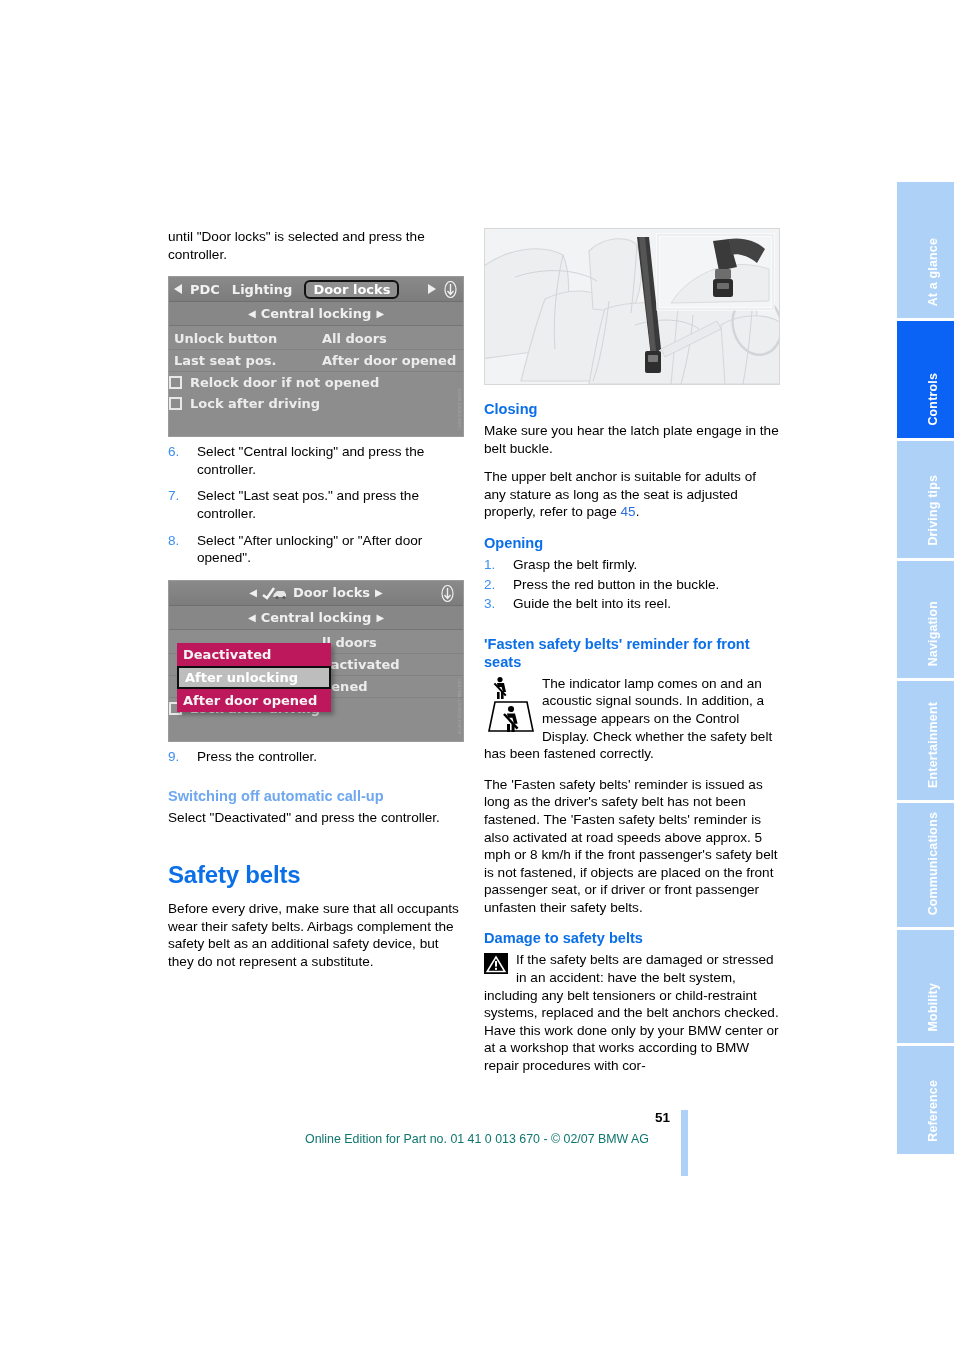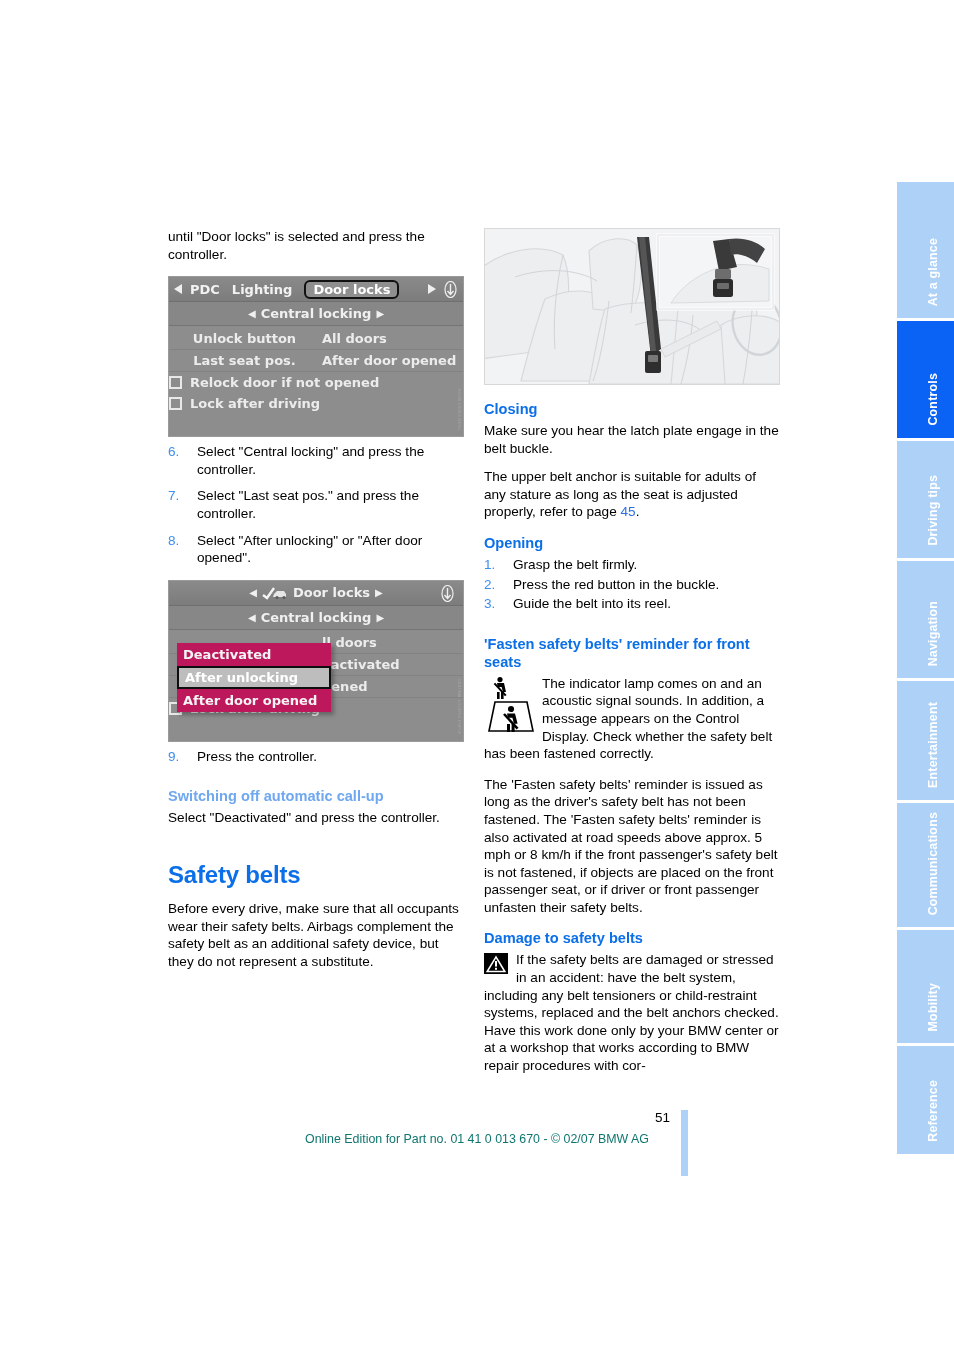--- a/index.html
+++ b/index.html
@@ -188,21 +188,20 @@
   .idrive .subbar .ca { font-size: 10px; margin: 0 5px; }
   .idrive .rows { background: #8d8d8d; padding: 2px 0 4px 0; }
   .idrive .row {
     display: flex;
     height: 21px;
     align-items: center;
     color: #ececec;
     font-size: 13px;
     font-weight: bold;
     border-bottom: 1px solid #828282;
-    text-align: center;
   }
   .idrive .row .lbl { width: 146px; padding-left: 5px; box-sizing: border-box; }
   .idrive .row .val { padding-left: 7px; }
   .idrive .chkrow {
     display: flex;
     height: 21px;
     align-items: center;
     color: #ececec;
     font-size: 13px;
     font-weight: bold;
@@ -311,21 +310,21 @@
   .tab.active .lbl { color: #ffffff; }
 
   
   #pagenum {
     position: absolute;
     left: 640px;
     top: 1110px;
     width: 30px;
     text-align: right;
     font-size: 13.5px;
-    font-weight: normal;
+    font-weight: bold;
   }
   #footer {
     position: absolute;
     left: 0; top: 1132px;
     width: 954px;
     text-align: center;
     font-size: 12.4px;
     color: #0f766e;
   }
   #footer-rule {

